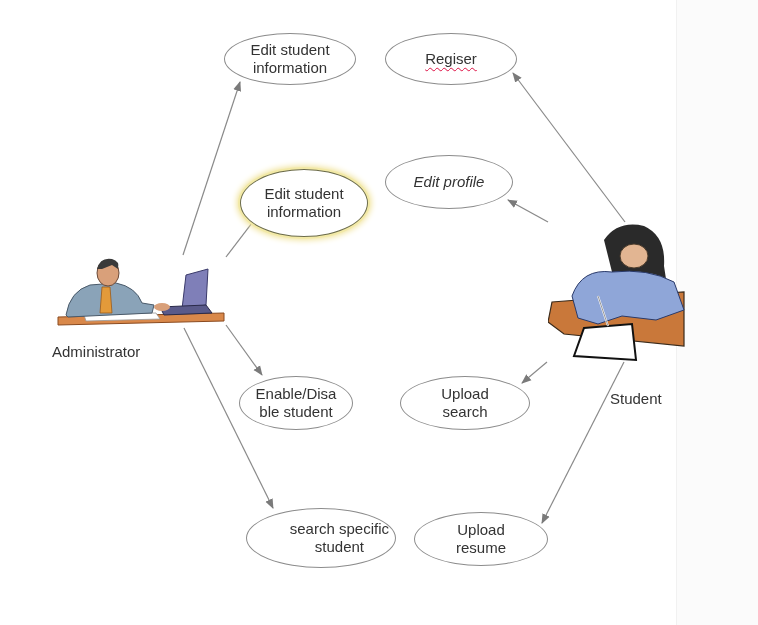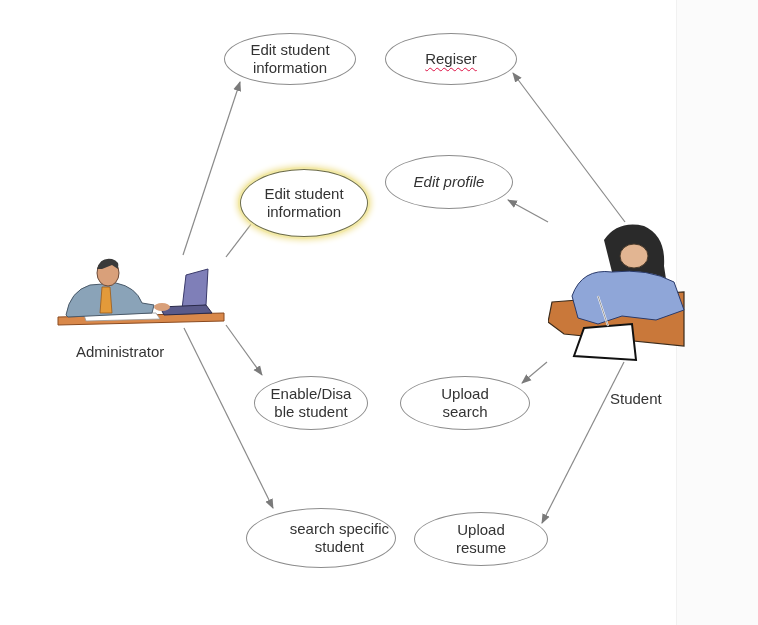--- a/index.html
+++ b/index.html
@@ -49,21 +49,21 @@
 </div>
 <div class="uc hl" style="left:240px;top:155px;width:128px;height:68px;margin-top:14px;">
   <div>
       <span>Edit student</span>
       <span>information</span>
     </div>
 </div>
 <div class="uc" style="left:385px;top:155px;width:128px;height:54px;font-style:italic;">
   <span>Edit profile</span>
 </div>
-<div class="uc" style="left:254px;top:376px;width:114px;height:54px;">
+<div class="uc" style="left:239px;top:376px;width:114px;height:54px;">
   <div>
       <span>Enable/Disa</span>
       <span>ble student</span>
     </div>
 </div>
 <div class="uc" style="left:400px;top:376px;width:130px;height:54px;">
   <div>
       <span>Upload</span>
       <span>search</span>
     </div>
@@ -92,21 +92,21 @@
   <polygon points="46,32 54,32 56,58 44,58" fill="#e39a3a" stroke="#9a5a1a" stroke-width="0.8"></polygon>
 
   <ellipse cx="52" cy="18" rx="11" ry="13" fill="#d9a07a" stroke="#6a4a3a" stroke-width="1"></ellipse>
   <path d="M41,14 Q44,2 56,4 Q64,6 62,14 L56,10 L46,14 Z" fill="#3a3a3a"></path>
 
   <polygon points="130,20 152,14 150,50 126,54" fill="#7f7fb8" stroke="#3a3a6a" stroke-width="1"></polygon>
   <polygon points="104,52 150,50 156,58 108,60" fill="#5a5a8a" stroke="#2a2a4a" stroke-width="1"></polygon>
 
   <ellipse cx="106" cy="52" rx="8" ry="4" fill="#d9a07a"></ellipse>
 </svg>
-<div class="actor-label" style="left:52px;top:343px;margin-left:24px;">Administrator</div>
+<div class="actor-label" style="left:52px;top:343px;">Administrator</div>
 
 <svg class="actor" style="left:548px;top:222px;" width="138" height="142">
 
   <polygon points="4,80 136,70 136,124 16,112 0,100" fill="#c9783a" stroke="#3a2a1a" stroke-width="1.2"></polygon>
 
   <path d="M56,18 Q70,-2 96,4 Q118,14 116,44 L120,70 L104,60 L64,50 Z" fill="#2a2a2a"></path>
 
   <path d="M24,74 Q34,46 64,50 Q100,46 126,60 L136,88 L108,98 L74,94 L50,102 L30,96 Z" fill="#8fa6d8" stroke="#2a3a6a" stroke-width="1"></path>
 
   <ellipse cx="86" cy="34" rx="14" ry="12" fill="#e2b592" stroke="#4a3a2a" stroke-width="1"></ellipse>

